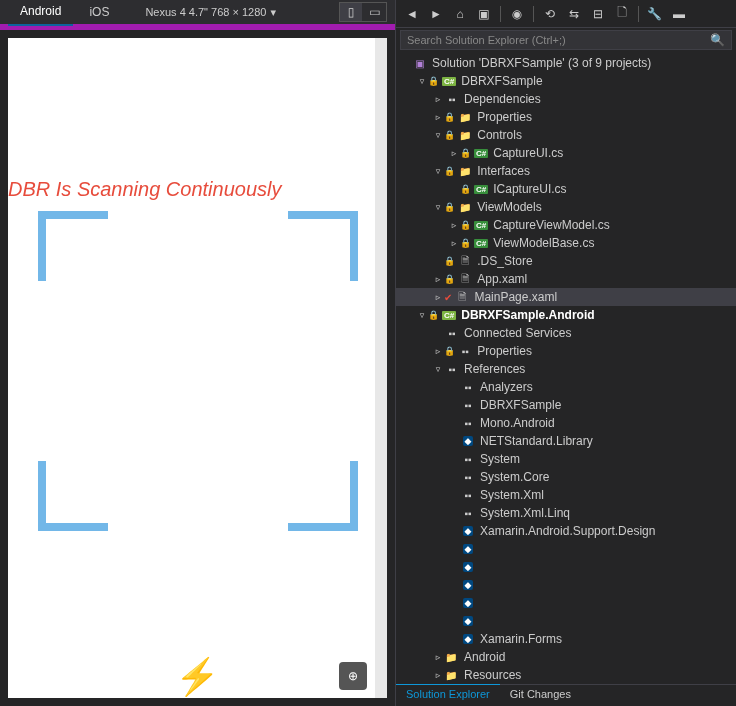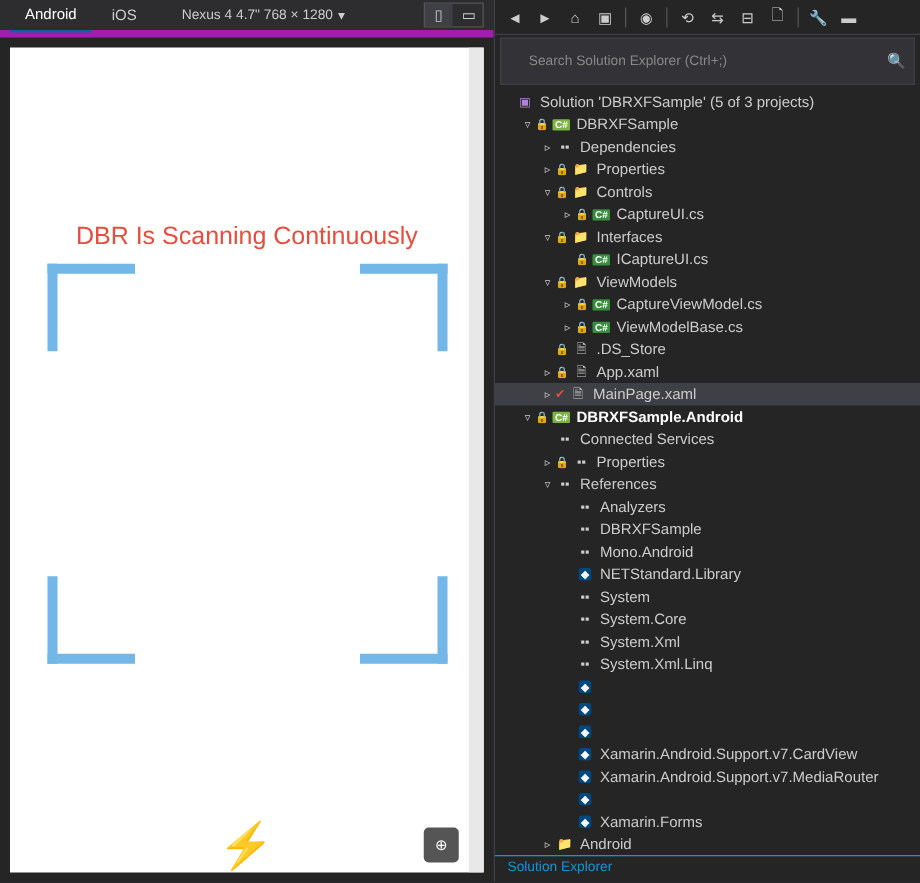--- a/index.html
+++ b/index.html
@@ -9,45 +9,45 @@
 .tab-bar { display: flex; align-items: center; height: 30px; background: #2d2d30; border-bottom: 6px solid #a21caf; padding: 0 8px; gap: 4px; }
 .tab { padding: 6px 12px; cursor: pointer; color: #ccc; }
 .tab.active { border-bottom: 2px solid #0e639c; color: #fff; }
 .device-select { margin-left: 20px; color: #ccc; font-size: 11px; display: flex; align-items: center; gap: 4px; }
 .spacer { flex: 1; }
 .view-icons { display: flex; gap: 2px; border: 1px solid #555; }
 .view-icon { width: 22px; height: 18px; display: flex; align-items: center; justify-content: center; cursor: pointer; }
 .view-icon.active { background: #3f3f46; }
 .preview-area { flex: 1; background: #fff; margin: 8px; position: relative; overflow: hidden; }
 .preview-scroll { position: absolute; right: 0; top: 0; bottom: 0; width: 12px; background: #e8e8e8; }
-.scan-text { color: #e74c3c; font-size: 20px; text-align: center; margin-top: 140px; font-weight: 400; }
+.scan-text { color: #e74c3c; font-size: 20px; margin-top: 140px; font-weight: 400; font-style: italic; }
 .scan-frame { position: relative; width: 320px; height: 320px; margin: 10px auto; }
 .corner { position: absolute; width: 70px; height: 70px; }
 .corner.tl { top: 0; left: 0; border-top: 8px solid #72b7e8; border-left: 8px solid #72b7e8; }
 .corner.tr { top: 0; right: 0; border-top: 8px solid #72b7e8; border-right: 8px solid #72b7e8; }
 .corner.bl { bottom: 0; left: 0; border-bottom: 8px solid #72b7e8; border-left: 8px solid #72b7e8; }
 .corner.br { bottom: 0; right: 0; border-bottom: 8px solid #72b7e8; border-right: 8px solid #72b7e8; }
 .zoom-btn { position: absolute; bottom: 8px; right: 20px; width: 28px; height: 28px; background: #555; border-radius: 4px; display: flex; align-items: center; justify-content: center; color: #fff; }
 .bolt { position: absolute; bottom: 0; left: 50%; transform: translateX(-50%); color: #3b82f6; font-size: 36px; }
 .toolbar { display: flex; align-items: center; height: 28px; padding: 0 6px; gap: 4px; border-bottom: 1px solid #3f3f46; }
 .tool-btn { width: 20px; height: 20px; display: flex; align-items: center; justify-content: center; cursor: pointer; color: #ccc; font-size: 12px;}
 .tool-sep { width: 1px; height: 16px; background: #555; margin: 0 2px; }
-.search-box { display: flex; align-items: center; height: 38px; margin: 2px 4px; background: #333337; border: 1px solid #3f3f46; padding-left: 16px; }
+.search-box { display: flex; align-items: center; height: 20px; margin: 2px 4px; background: #333337; border: 1px solid #3f3f46; }
 .search-box input { flex: 1; background: transparent; border: none; color: #ccc; padding: 0 6px; font-size: 11px; outline: none; }
 .search-box input::placeholder { color: #888; }
 .search-icon { padding: 0 6px; color: #ccc; }
 .tree { flex: 1; overflow-y: auto; padding: 2px 0; }
 .tree-row { display: flex; align-items: center; height: 18px; padding-right: 4px; cursor: pointer; white-space: nowrap; }
 .tree-row.selected { background: #3f3f46; }
 .tree-indent { display: inline-block; }
 .expander { width: 12px; text-align: center; color: #ccc; font-size: 9px; }
 .node-icon { width: 16px; height: 14px; margin-right: 4px; display: inline-flex; align-items: center; justify-content: center; font-size: 10px; }
 .node-label { color: #ccc; }
 .node-label.bold { font-weight: 600; color: #fff; }
-.bottom-tabs { display: flex; height: 22px; border-top: 1px solid #3f3f46; flex-direction: column; }
+.bottom-tabs { display: flex; height: 22px; border-top: 1px solid #3f3f46; }
 .btab { padding: 3px 10px; font-size: 11px; cursor: pointer; }
 .btab.active { color: #0e97d8; border-top: 1px solid #0e97d8; margin-top:-1px;}
 .ic-sln{color:#b180d7}
 .ic-csproj{background:#7cb342;color:#fff;font-size:8px;font-weight:bold;padding:0 2px;border-radius:1px}
 .ic-folder{color:#dcb67a}
 .ic-cs{background:#388e3c;color:#fff;font-size:8px;font-weight:bold;padding:0 2px;border-radius:1px}
 .ic-file{color:#ccc}
 .ic-ref{color:#ccc}
 .ic-nuget{background:#004880;color:#fff;font-size:9px;border-radius:2px;padding:0 2px}
 .lock{color:#6ba4d8;font-size:9px;margin-right:2px}
@@ -103,21 +103,21 @@
   </div>
   <div class="search-box">
     <input type="text" placeholder="Search Solution Explorer (Ctrl+;)" style="">
     <span class="search-icon">🔍</span>
   </div>
   <div class="tree" id="tree">
       <div class="tree-row">
         <span class="tree-indent" style="width:4px"></span>
         <span class="expander"></span>
         <span class="node-icon ic-sln">▣</span>
-        <span class="node-label">Solution 'DBRXFSample' (5 of 3 projects)</span>
+        <span class="node-label">Solution 'DBRXFSample' (3 of 9 projects)</span>
       </div>
       <div class="tree-row">
         <span class="tree-indent" style="width:20px"></span>
         <span class="expander">▿</span>
         <span class="lock">🔒</span>
         <span class="node-icon">
           <span class="ic-csproj">C#</span>
         </span>
         <span class="node-label">DBRXFSample</span>
       </div>
@@ -289,50 +289,49 @@
         <span class="expander"></span>
         <span class="node-icon ic-ref">▪▪</span>
         <span class="node-label">System.Xml.Linq</span>
       </div>
       <div class="tree-row">
         <span class="tree-indent" style="width:52px"></span>
         <span class="expander"></span>
         <span class="node-icon">
           <span class="ic-nuget">◆</span>
         </span>
-      </div>
-      <div class="tree-row">
-        <span class="tree-indent" style="width:52px"></span>
-        <span class="expander"></span>
-        <span class="node-icon">
-          <span class="ic-nuget">◆</span>
-        </span>
-      </div>
-      <div class="tree-row">
-        <span class="tree-indent" style="width:52px"></span>
-        <span class="expander"></span>
-        <span class="node-icon">
-          <span class="ic-nuget">◆</span>
-        </span>
-      </div>
-      <div class="tree-row">
-        <span class="tree-indent" style="width:52px"></span>
-        <span class="expander"></span>
-        <span class="node-icon">
-          <span class="ic-nuget">◆</span>
-        </span>
-        <span class="node-label">Xamarin.Android.Support.v7.CardView</span>
-      </div>
-      <div class="tree-row">
-        <span class="tree-indent" style="width:52px"></span>
-        <span class="expander"></span>
-        <span class="node-icon">
-          <span class="ic-nuget">◆</span>
-        </span>
-        <span class="node-label">Xamarin.Android.Support.v7.MediaRouter</span>
+        <span class="node-label">Xamarin.Android.Support.Design</span>
+      </div>
+      <div class="tree-row">
+        <span class="tree-indent" style="width:52px"></span>
+        <span class="expander"></span>
+        <span class="node-icon">
+          <span class="ic-nuget">◆</span>
+        </span>
+      </div>
+      <div class="tree-row">
+        <span class="tree-indent" style="width:52px"></span>
+        <span class="expander"></span>
+        <span class="node-icon">
+          <span class="ic-nuget">◆</span>
+        </span>
+      </div>
+      <div class="tree-row">
+        <span class="tree-indent" style="width:52px"></span>
+        <span class="expander"></span>
+        <span class="node-icon">
+          <span class="ic-nuget">◆</span>
+        </span>
+      </div>
+      <div class="tree-row">
+        <span class="tree-indent" style="width:52px"></span>
+        <span class="expander"></span>
+        <span class="node-icon">
+          <span class="ic-nuget">◆</span>
+        </span>
       </div>
       <div class="tree-row">
         <span class="tree-indent" style="width:52px"></span>
         <span class="expander"></span>
         <span class="node-icon">
           <span class="ic-nuget">◆</span>
         </span>
       </div>
       <div class="tree-row">
         <span class="tree-indent" style="width:52px"></span>

